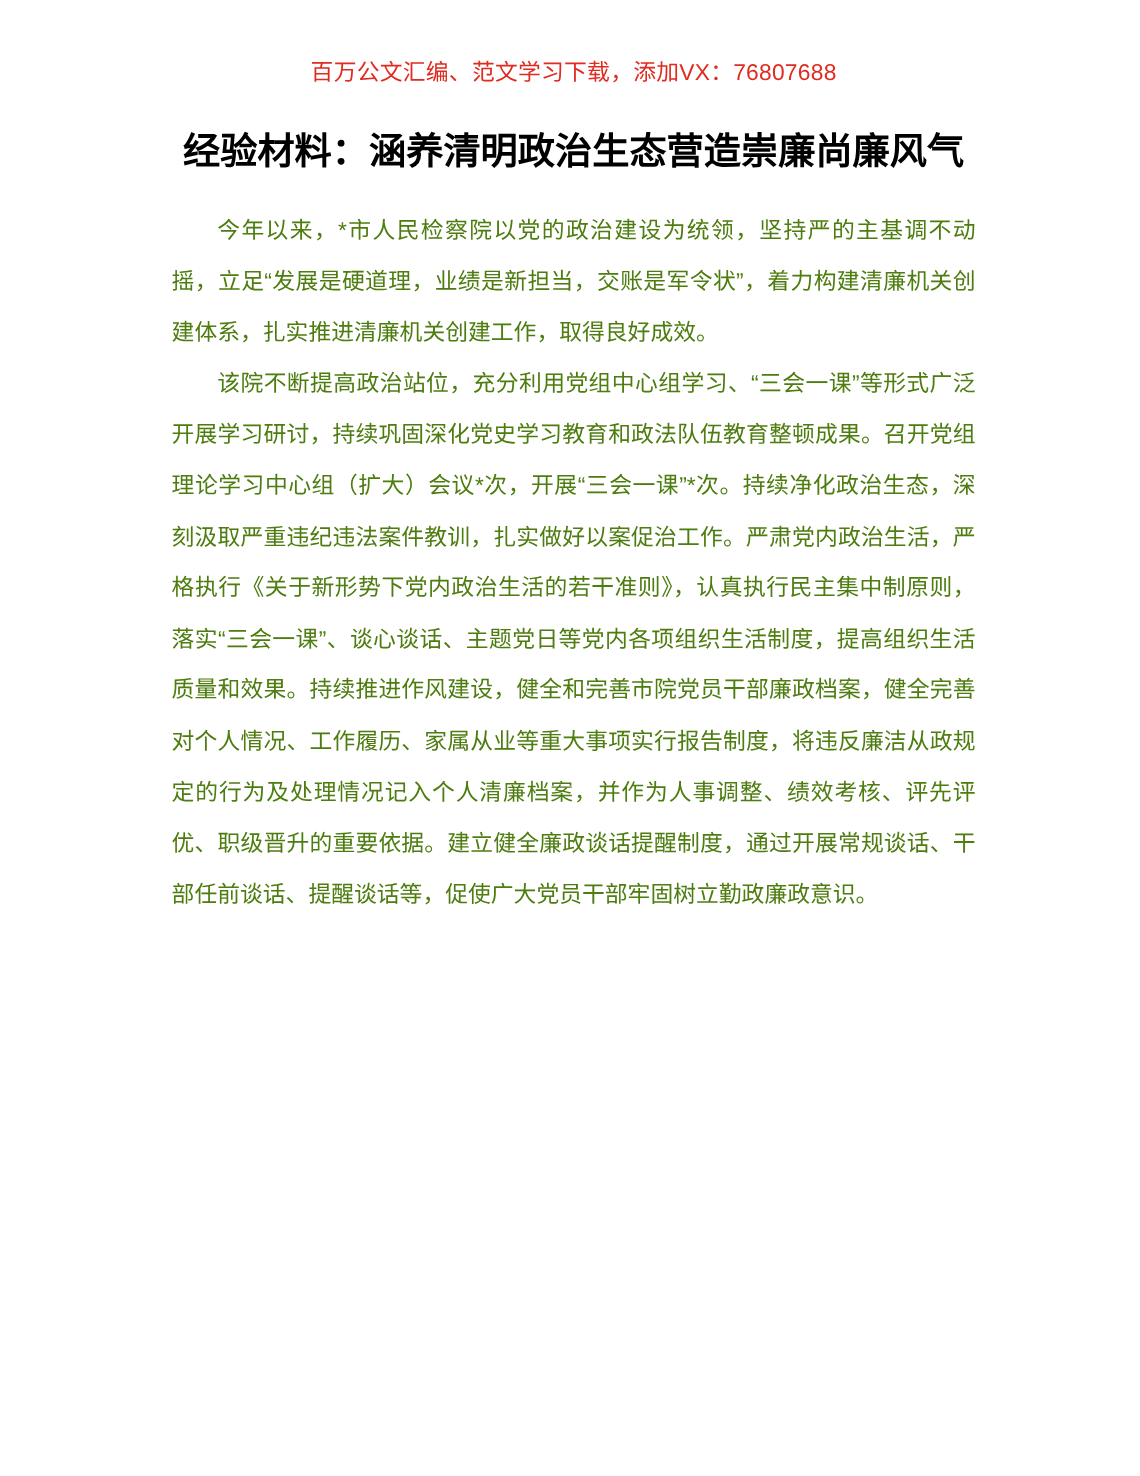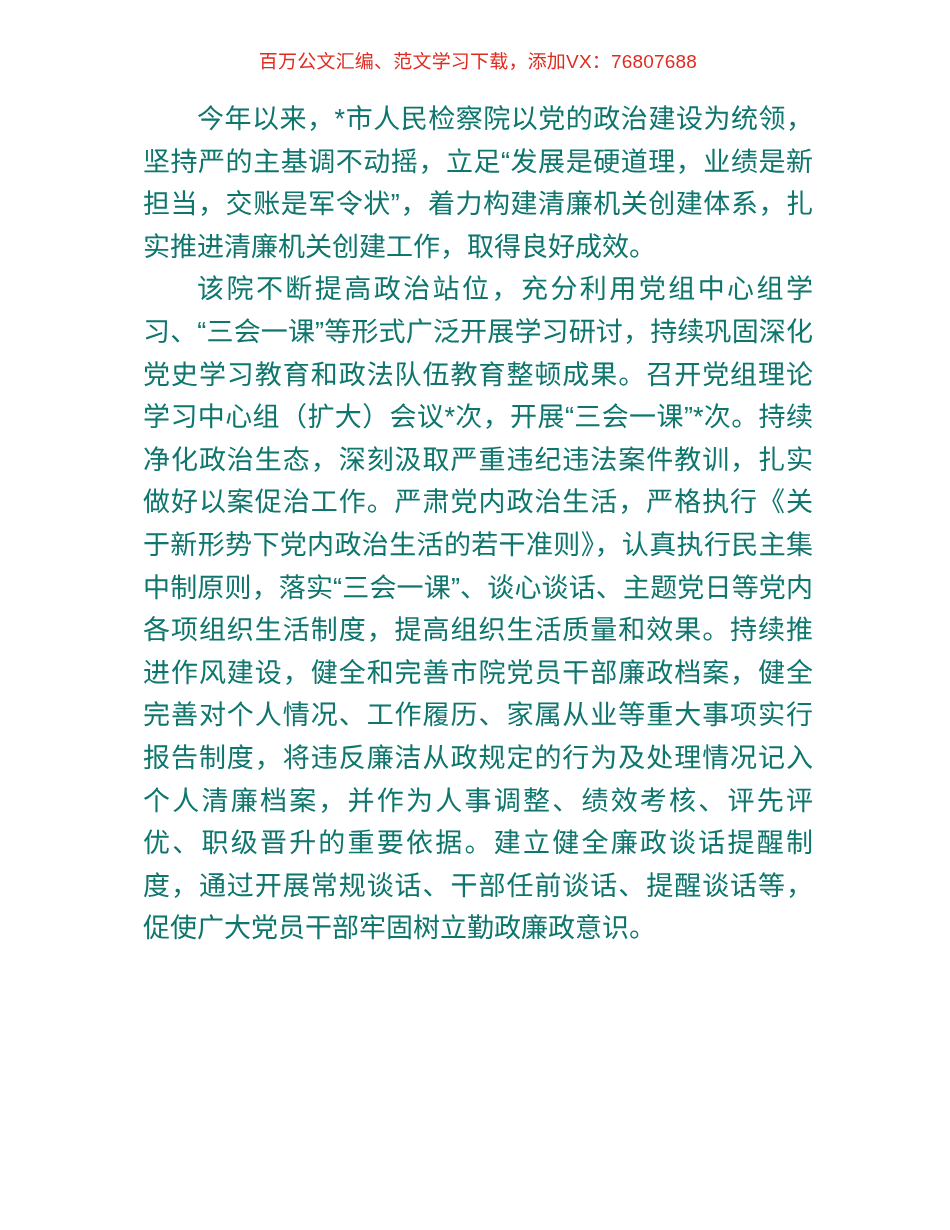--- a/index.html
+++ b/index.html
@@ -51,23 +51,23 @@
     text-indent: 0;
   }
 
   
   .body-block {
     margin-top: 22px;
   }
 
   p.para {
     margin: 0 0 0 0;
-    font-size: 27px;
+    font-size: 19px;
     line-height: 42.6px;
-    color: #0f766e;
+    color: #4d7c0f;
     text-align: justify;
     text-justify: inter-ideograph;
     text-indent: 2em;
     letter-spacing: 0px;
     word-break: break-all;
   }
 
   p.heading {
     margin: 0;
     font-size: 27px;
@@ -79,20 +79,21 @@
   }
 </style>
 </head>
 <body>
 
 <div class="page" style="background: rgb(255, 255, 255); color: rgb(0, 0, 0);">
   <div class="content">
 
     <div class="promo-line" style="color: rgb(224, 43, 32);">百万公文汇编、范文学习下载，添加VX：76807688</div>
 
+    <h1 class="doc-title">经验材料：涵养清明政治生态营造崇廉尚廉风气</h1>
 
     <div class="body-block">
 
       <p class="para">今年以来，*市人民检察院以党的政治建设为统领，坚持严的主基调不动摇，立足“发展是硬道理，业绩是新担当，交账是军令状”，着力构建清廉机关创建体系，扎实推进清廉机关创建工作，取得良好成效。</p>
 
 
       <p class="para">该院不断提高政治站位，充分利用党组中心组学习、“三会一课”等形式广泛开展学习研讨，持续巩固深化党史学习教育和政法队伍教育整顿成果。召开党组理论学习中心组（扩大）会议*次，开展“三会一课”*次。持续净化政治生态，深刻汲取严重违纪违法案件教训，扎实做好以案促治工作。严肃党内政治生活，严格执行《关于新形势下党内政治生活的若干准则》，认真执行民主集中制原则，落实“三会一课”、谈心谈话、主题党日等党内各项组织生活制度，提高组织生活质量和效果。持续推进作风建设，健全和完善市院党员干部廉政档案，健全完善对个人情况、工作履历、家属从业等重大事项实行报告制度，将违反廉洁从政规定的行为及处理情况记入个人清廉档案，并作为人事调整、绩效考核、评先评优、职级晋升的重要依据。建立健全廉政谈话提醒制度，通过开展常规谈话、干部任前谈话、提醒谈话等，促使广大党员干部牢固树立勤政廉政意识。</p>
 
     </div>
 

